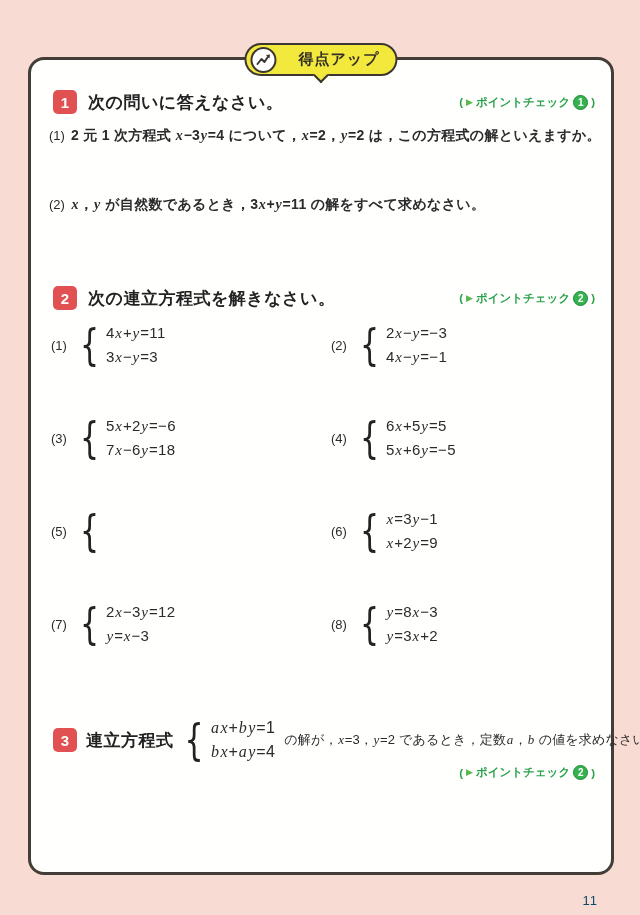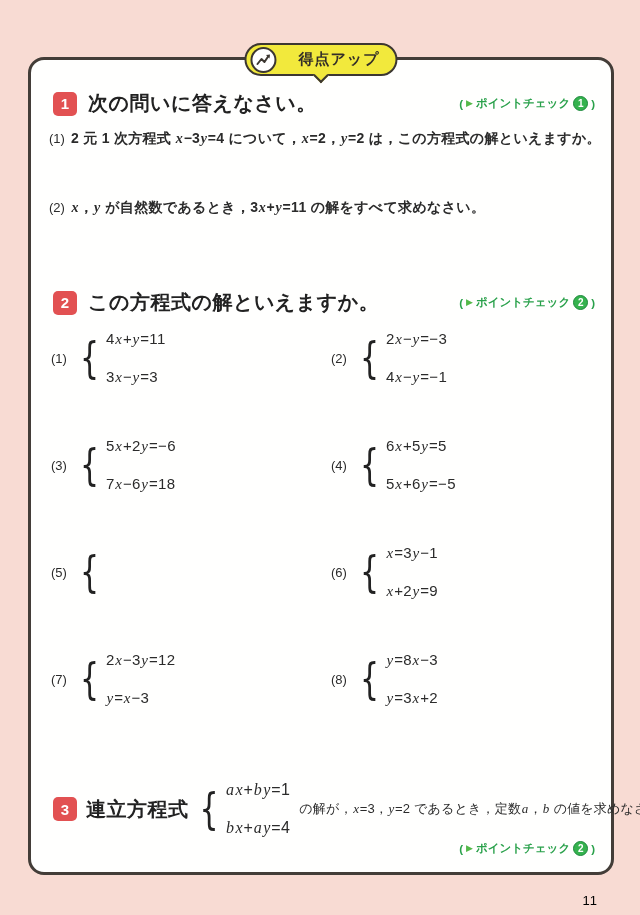--- a/index.html
+++ b/index.html
@@ -39,21 +39,21 @@
     transform:rotate(45deg);
   }
   
   .prob-header { display:flex; align-items:center; gap:11px; padding:0 16px 0 22px; }
   .red-square {
     width:24px; height:24px; flex:0 0 auto;
     background:#e25152; color:#ffffff;
     border-radius:5px; font-size:15px; font-weight:bold;
     display:flex; align-items:center; justify-content:center;
   }
-  .prob-title { font-size:20px; font-weight:bold; color:#222; letter-spacing:0.5px; }
+  .prob-title { font-size:17px; font-weight:bold; color:#222; letter-spacing:0.5px; }
   
   .pointcheck {
     margin-left:auto; display:inline-flex; align-items:center; gap:2px;
     color:#2aa14b; font-size:11.5px; font-weight:bold; white-space:nowrap;
   }
   .pc-arrow { font-size:9px; line-height:1; color:#53b948; margin:0 1px; }
   .pc-circle {
     width:15px; height:15px; margin:0 1px;
     background:#35b24e; border:1.5px solid #1d8a3c; border-radius:50%;
     color:#fff; font-size:10px; font-weight:bold;
@@ -68,35 +68,35 @@
   .sys-grid {
     display:grid; grid-template-columns:1fr 1fr;
     row-gap:51px; padding-left:20px; margin-top:14px;
   }
   .system { display:flex; align-items:center; gap:5px; }
   .sys-label { font-size:13px; width:22px; flex:0 0 auto; }
   .brace {
     font-family:"DejaVu Sans",sans-serif; font-size:30px; font-weight:normal;
     color:#222; transform:scaleY(1.45); line-height:1; margin:0 2px; flex:0 0 auto;
   }
-  .eqs { display:flex; flex-direction:column; gap:20px;justify-content:space-between; }
+  .eqs { display:flex; flex-direction:column; gap:6px;justify-content:space-between; }
   .eq { font-size:15px; letter-spacing:0.4px; white-space:nowrap; }
   
   .p1-header { margin-top:30px; }
   .p1-part1  { margin-top:13px; }
   .p1-part2  { margin-top:51px; }
   .p2-header { margin-top:72px; }
   .p3-row    { margin-top:74px; display:flex; align-items:center; gap:9px; padding:0 10px 0 22px; white-space:nowrap; }
   .p3-row .eq { font-size:16px; }
   .p3-after  { font-size:13px; letter-spacing:0.2px; }
   .p3-check  { display:flex; justify-content:flex-end; padding-right:16px; margin-top:4px; }
   
   .page-number {
     position:absolute; right:42px; bottom:7px;
-    font-size:13px; color:#000000; letter-spacing:1px;
+    font-size:13px; color:#0c4a6e; letter-spacing:1px;
   }
 </style>
 </head>
 <body>
 
 <div class="page">
 
   <div class="card">
 
     <div class="badge">
@@ -128,21 +128,21 @@
       </div>
       <div class="part p1-part2">
         <span class="part-label">(2)</span>
         <span class="part-text math"><i>x</i>，<i>y</i> が自然数であるとき，3<i>x</i>+<i>y</i>=11 の解をすべて求めなさい。</span>
       </div>
     </section>
 
     <section>
       <div class="prob-header p2-header">
         <span class="red-square">2</span>
-        <span class="prob-title">この方程式の解といえますか。</span>
+        <span class="prob-title">次の連立方程式を解きなさい。</span>
         <span class="pointcheck">
           <span>(</span>
             <span class="pc-arrow">▶</span>
             <span>ポイントチェック</span>
             <span class="pc-circle">2</span>
             <span>)</span>
         </span>
       </div>
 
       <div class="sys-grid">

